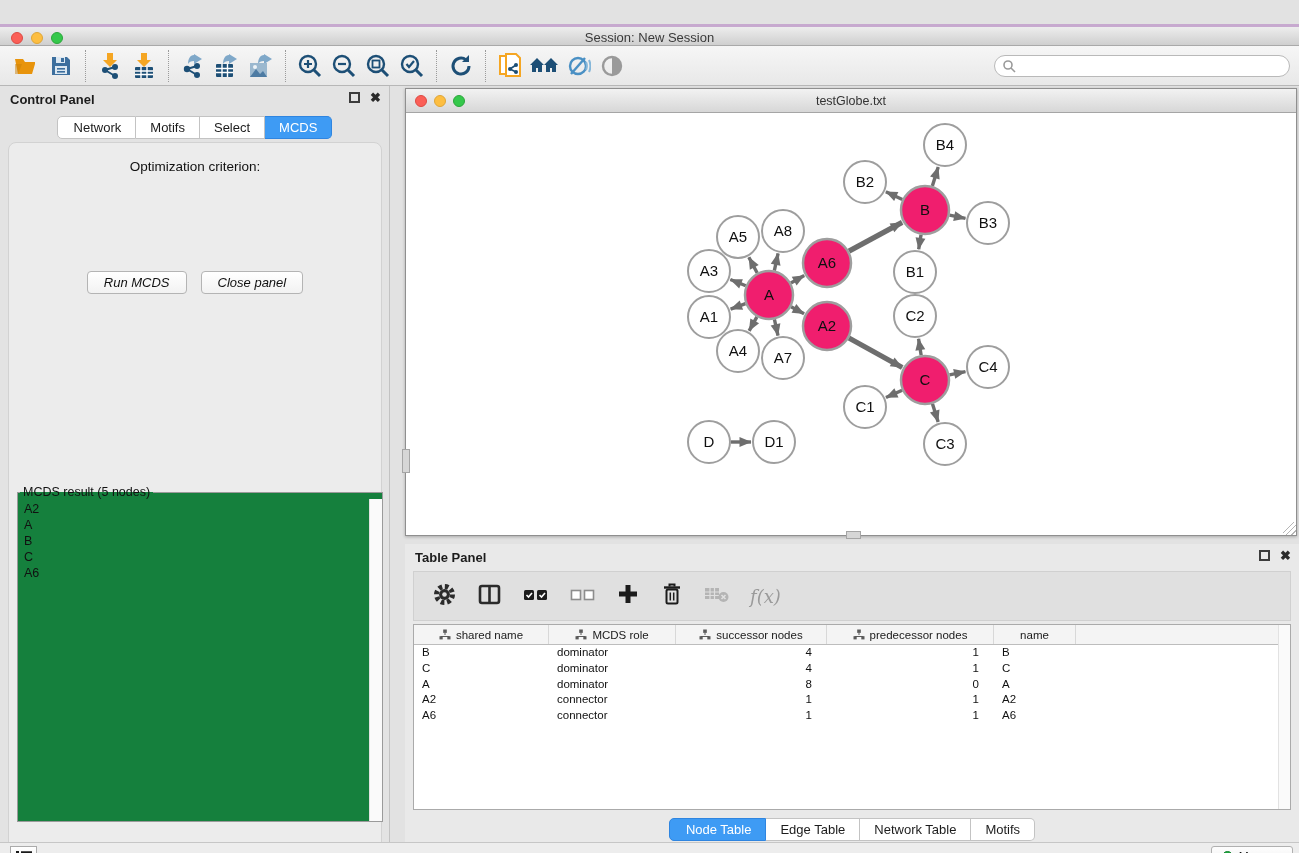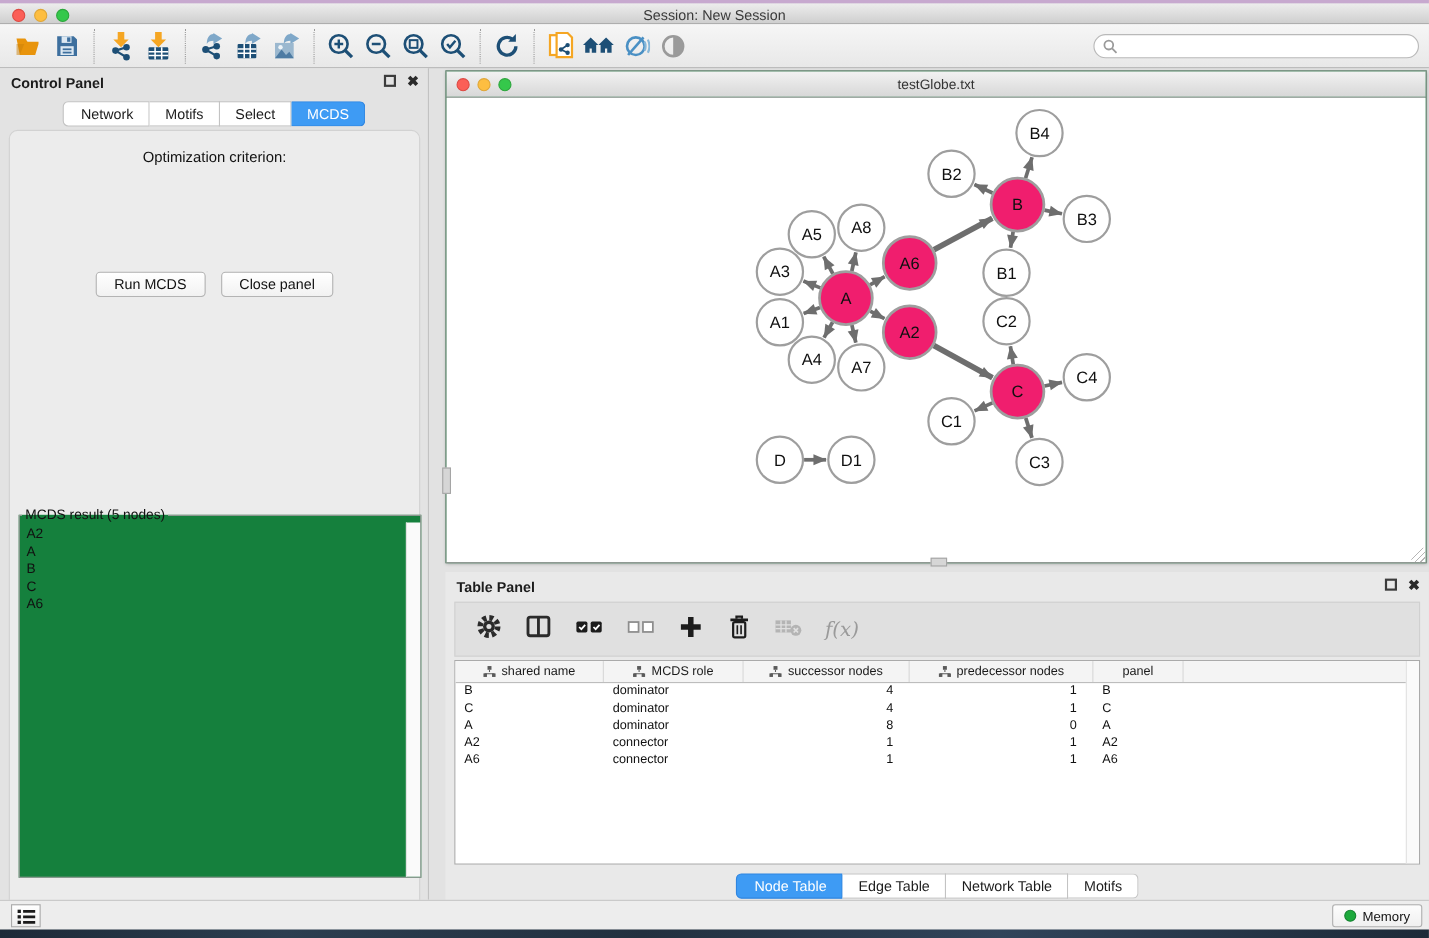--- a/index.html
+++ b/index.html
@@ -1,18 +1,18 @@
 <!DOCTYPE html>
 <html><head>
 <meta charset="utf-8">
 <style>
   * { margin:0; padding:0; box-sizing:border-box; }
   html,body { width:1299px; height:853px; overflow:hidden;
     font-family:"Liberation Sans", sans-serif; background:#e2e2e2; }
-  .app { position:absolute; inset:0; }
+  .app { position:absolute; inset:0;margin-top:24px; }
 
   
   .titlebar { position:absolute; left:0; top:0; width:1299px; height:22px;
     background:linear-gradient(#ededed,#cfcfcf);
     border-top:3px solid #c7a9cf; border-bottom:1px solid #a9a9a9; }
   .tl-lights { position:absolute; left:11px; top:5px; display:flex; gap:8px; }
   .light { width:12px; height:12px; border-radius:50%; }
   .light.red    { background:#fb5f57; border:1px solid #dd4a43; }
   .light.yellow { background:#fdbe41; border:1px solid #dfa637; }
   .light.green  { background:#35c84b; border:1px solid #2ca63c; }
@@ -61,21 +61,21 @@
   .dd-stepper:before { content:""; position:absolute; left:5px; top:4px;
     border-left:5px solid transparent; border-right:5px solid transparent;
     border-bottom:5px solid #fff; }
   .dd-stepper:after { content:""; position:absolute; left:5px; bottom:4px;
     border-left:5px solid transparent; border-right:5px solid transparent;
     border-top:5px solid #fff; }
   .cp-buttons { position:absolute; left:0; width:100%; top:128px; display:flex;
     justify-content:center; gap:14px; }
   .btn { background:linear-gradient(#ffffff,#f2f2f2); border:1px solid #b4b4b4;
     border-radius:4px; font-size:13px; color:#111; padding:3px 16px;
-    font-family:"Liberation Sans", sans-serif; }
+    font-family:"Liberation Sans", sans-serif;font-style:italic; }
 
   fieldset.result-box { position:absolute; left:8px; top:342px; width:366px; height:337px;
     background:#15803d; border:1px solid #9a9a9a; }
   fieldset.result-box legend { font-size:12.5px; color:#111; padding:0 3px; margin-left:2px; }
   .result-list { position:absolute; inset:0; padding:2px 6px; }
   .result-item { font-size:12.5px; color:#111; line-height:16px; }
   .result-scroll { position:absolute; right:0; top:0; bottom:0; width:13px;
     background:#fafafa; border-left:1px solid #e2e2e2; }
 
   
@@ -550,21 +550,21 @@
           <div class="dt-hcell" style="width: 167px;">
             <svg width="12" height="11" viewBox="0 0 12 11">
               <rect x="4.2" y="0.5" width="3.6" height="3.4" fill="#5a5a5a"></rect>
               <path stroke="#5a5a5a" stroke-width="1" fill="none" d="M6 4v2M2 10V7.5h8V10"></path>
               <rect x="0.5" y="7.2" width="3.2" height="3.2" fill="#5a5a5a"></rect>
               <rect x="8.3" y="7.2" width="3.2" height="3.2" fill="#5a5a5a"></rect>
             </svg>
             <span>predecessor nodes</span>
           </div>
           <div class="dt-hcell" style="width: 82px;">
-            <span>panel</span>
+            <span>name</span>
           </div>
         </div>
       <div id="dt-body">
           <div class="dt-row">
             <div class="dt-cell" style="width: 135px;">B</div>
             <div class="dt-cell" style="width: 127px;">dominator</div>
             <div class="dt-cell num" style="width: 151px;">4</div>
             <div class="dt-cell num" style="width: 167px;">1</div>
             <div class="dt-cell" style="width: 82px;">B</div>
           </div>

